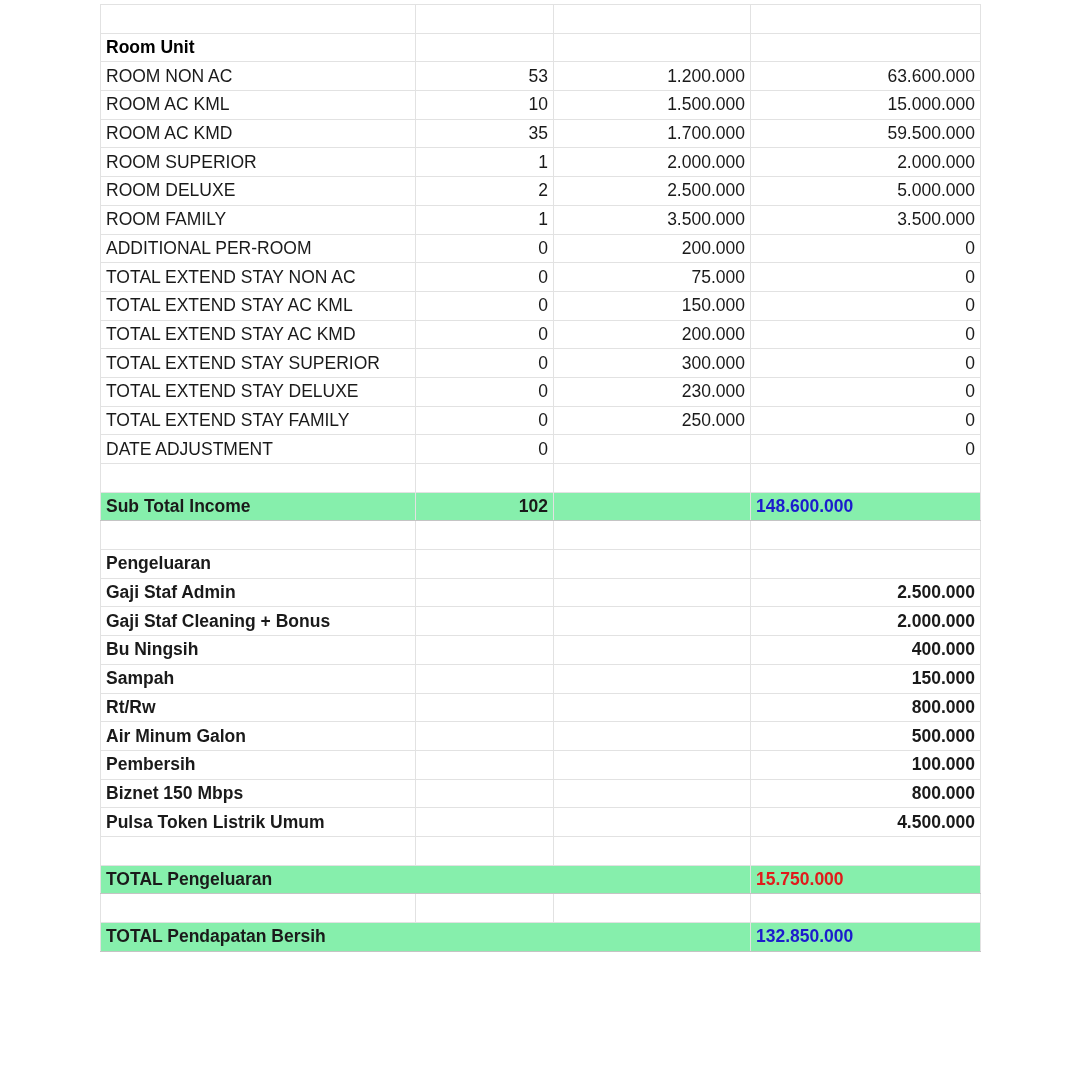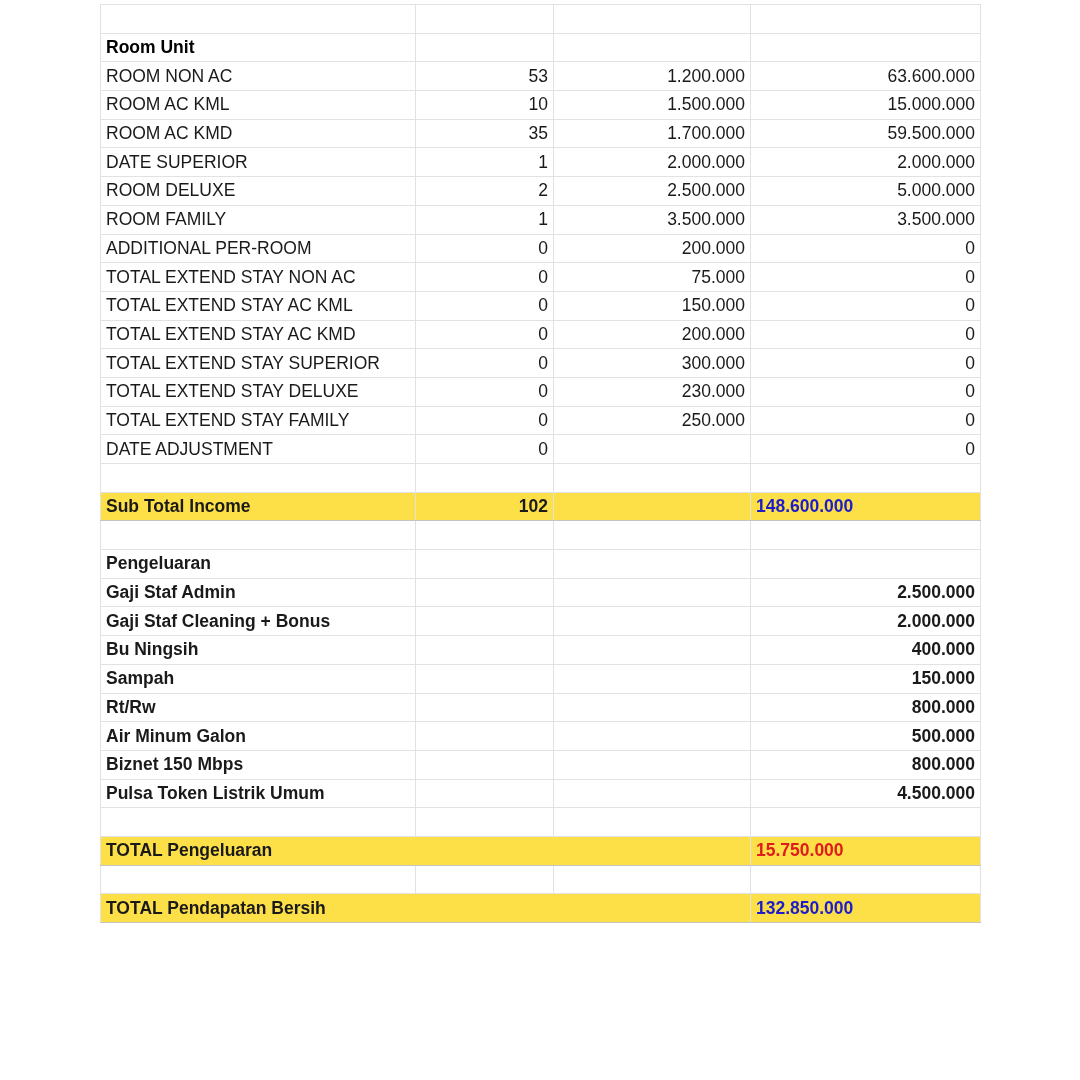--- a/index.html
+++ b/index.html
@@ -9,21 +9,21 @@
                 table-layout: fixed; width: 880px; }
   table.sheet col.c1 { width: 315px; }
   table.sheet col.c2 { width: 138px; }
   table.sheet col.c3 { width: 197px; }
   table.sheet col.c4 { width: 230px; }
   table.sheet td { height: 27.7px; padding: 0 5px; border: 1px solid #e2e2e2;
                    font-size: 17.5px; white-space: nowrap; overflow: hidden; line-height: 27px; }
   td.num { text-align: right; }
   td.bold { font-weight: bold; }
   td.center { text-align: left; }
-  tr.gray td { background: #fde047; border-top: 1px solid #c4c4c4; border-bottom: 1px solid #c4c4c4; }
+  tr.gray td { background: #86efac; border-top: 1px solid #c4c4c4; border-bottom: 1px solid #c4c4c4; }
   tr.gray td.sep { border-left: 1.5px solid #c0c0c0; }
   .red-title { color: #000000; font-weight: bold; }
   .blue { color: #1c1ccc; }
   .red { color: #e01b1b; }
   td.indent { padding-left: 11px; }
 </style>
 </head>
 <body>
 
 <table class="sheet">
@@ -60,21 +60,21 @@
         <td class="num">1.500.000</td>
         <td class="num">15.000.000</td>
       </tr>
       <tr>
         <td>ROOM AC KMD</td>
         <td class="num">35</td>
         <td class="num">1.700.000</td>
         <td class="num">59.500.000</td>
       </tr>
       <tr>
-        <td>DATE SUPERIOR</td>
+        <td>ROOM SUPERIOR</td>
         <td class="num">1</td>
         <td class="num">2.000.000</td>
         <td class="num">2.000.000</td>
       </tr>
       <tr>
         <td>ROOM DELUXE</td>
         <td class="num">2</td>
         <td class="num">2.500.000</td>
         <td class="num">5.000.000</td>
       </tr>
@@ -190,20 +190,26 @@
         <td></td>
         <td class="num bold">800.000</td>
       </tr>
       <tr>
         <td class="bold">Air Minum Galon</td>
         <td></td>
         <td></td>
         <td class="num bold">500.000</td>
       </tr>
       <tr>
+        <td class="bold">Pembersih</td>
+        <td></td>
+        <td></td>
+        <td class="num bold">100.000</td>
+      </tr>
+      <tr>
         <td class="bold">Biznet 150 Mbps</td>
         <td></td>
         <td></td>
         <td class="num bold">800.000</td>
       </tr>
       <tr>
         <td class="bold">Pulsa Token Listrik Umum</td>
         <td></td>
         <td></td>
         <td class="num bold">4.500.000</td>

